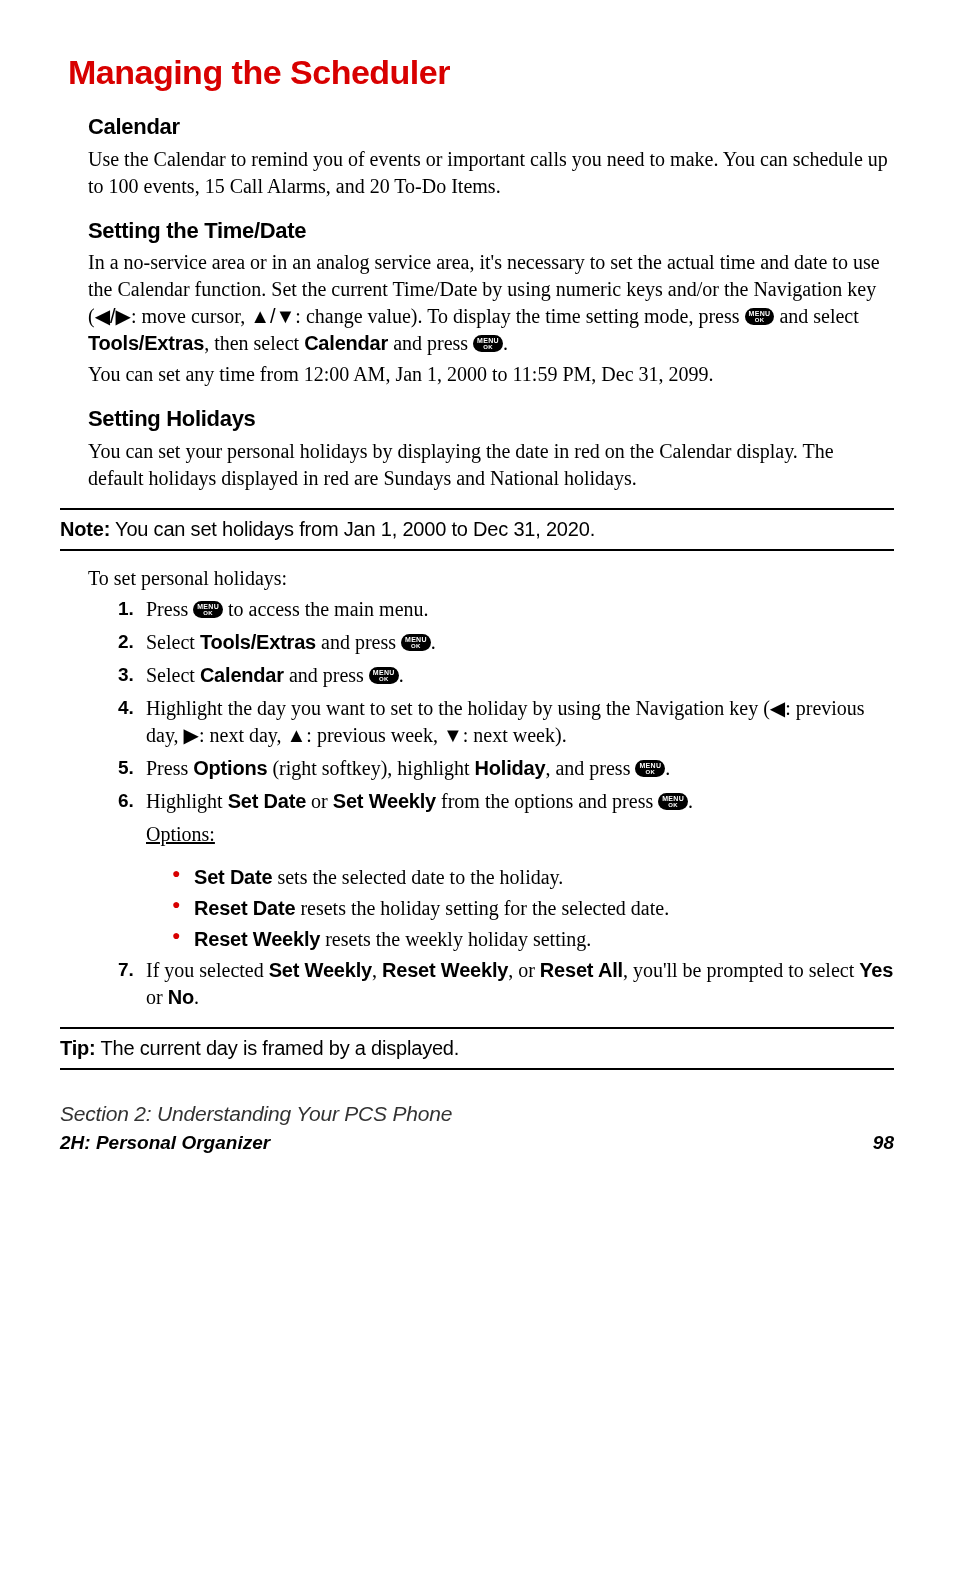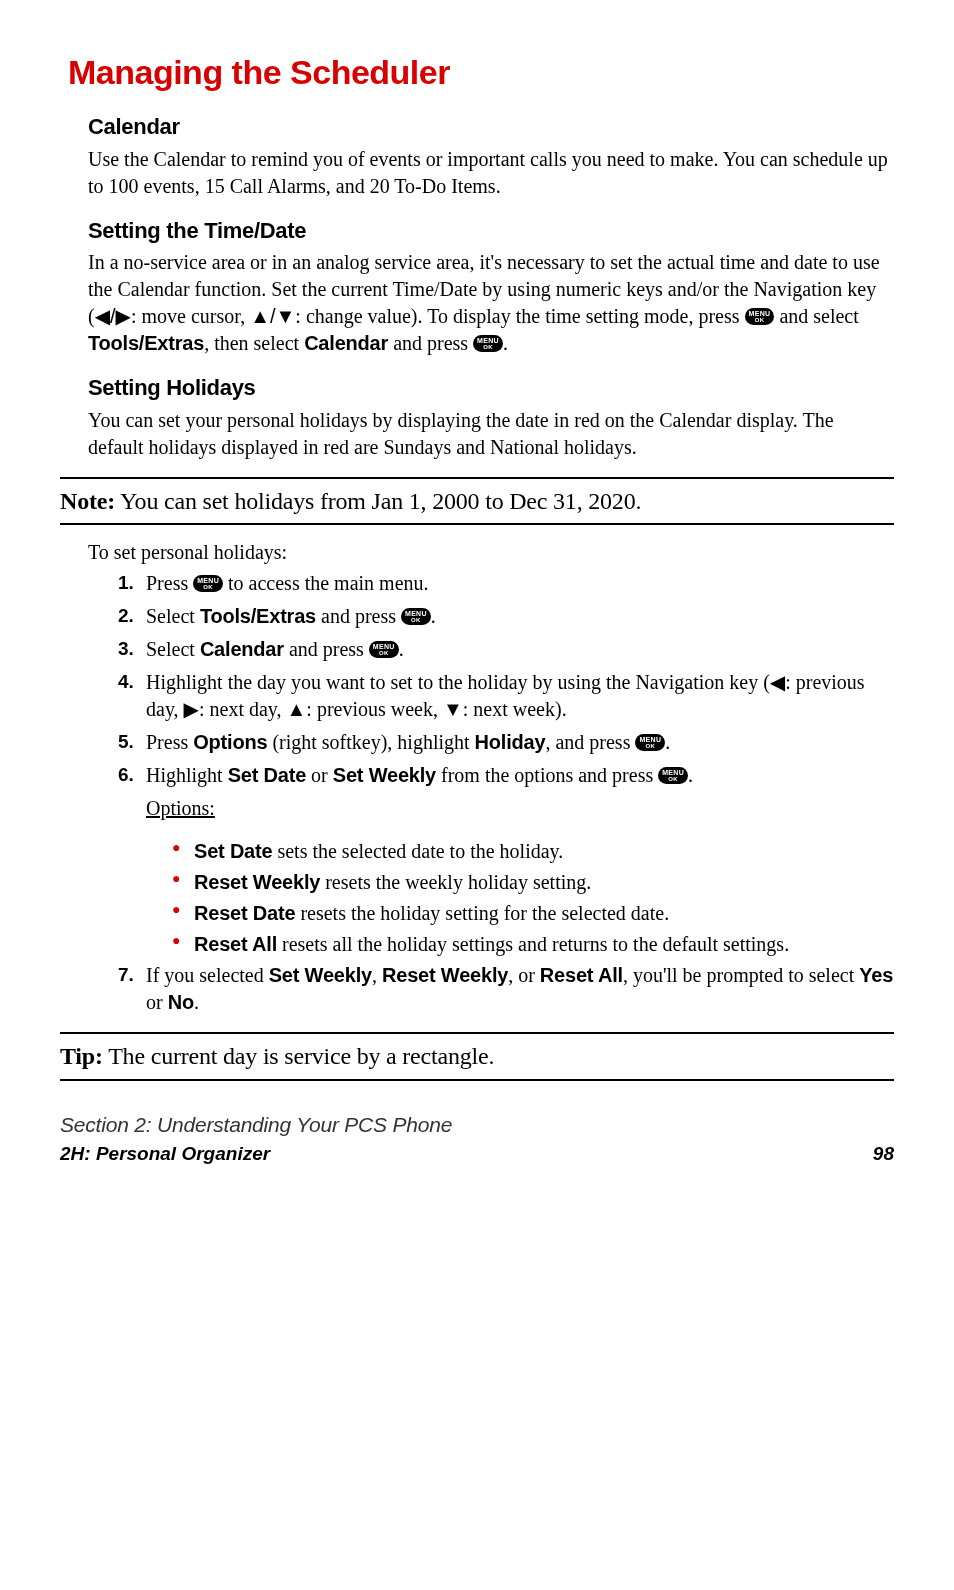--- a/index.html
+++ b/index.html
@@ -30,23 +30,23 @@
     margin: 16px 0 4px 0;
     letter-spacing: -0.3px;
   }
   .indent {
     margin-left: 28px;
   }
   p {
     margin: 0 0 4px 0;
   }
   .note, .tip {
-    font-family: Liberation Serif, serif;
-    font-stretch: condensed;
-    font-size: 24px;
+    font-family: Liberation Sans, sans-serif;
+    font-stretch: condensed;
+    font-size: 20px;
     border-top: 2.5px solid #000;
     border-bottom: 2.5px solid #000;
     padding: 6px 0 6px 0;
     margin: 16px 0 14px 0;
     letter-spacing: -0.2px;
   }
   .note strong, .tip strong {
     font-weight: bold;
   }
   ol.steps {
@@ -142,20 +142,21 @@
 <h1>Managing the Scheduler</h1>
 
 <div class="indent">
   <h2>Calendar</h2>
   <p>Use the Calendar to remind you of events or important calls you need to make. You can schedule up to 100 events, 15 Call Alarms, and 20 To-Do Items.</p>
 
   <h2>Setting the Time/Date</h2>
   <p>
     <span>In a no-service area or in an analog service area, it's necessary to set the actual time and date to use the Calendar function. Set the current Time/Date by using numeric keys and/or the Navigation key (</span><span class="tri">◀/▶</span><span>: move cursor, </span><span class="tri">▲/▼</span><span>: change value). To display the time setting mode, press </span><span class="menuok"><span class="l1">MENU</span><span class="l2">OK</span></span><span> and select </span><b>Tools/Extras</b><span>, then select </span><b>Calendar</b><span> and press </span><span class="menuok"><span class="l1">MENU</span><span class="l2">OK</span></span><span>.</span>
   </p>
+  <p>You can set any time from 12:00 AM, Jan 1, 2000 to 11:59 PM, Dec 31, 2099.</p>
 
   <h2>Setting Holidays</h2>
   <p>You can set your personal holidays by displaying the date in red on the Calendar display. The default holidays displayed in red are Sundays and National holidays.</p>
 </div>
 
 <div class="note">
   <strong>Note:</strong><span> You can set holidays from Jan 1, 2000 to Dec 31, 2020.</span>
 </div>
 
 <p class="indent">To set personal holidays:</p>
@@ -177,33 +178,32 @@
     <span>Press </span><b>Options</b><span> (right softkey), highlight </span><b>Holiday</b><span>, and press </span><span class="menuok"><span class="l1">MENU</span><span class="l2">OK</span></span><span>.</span>
   </li>
   <li><span class="num">6.</span>
     <span>Highlight </span><b>Set Date</b><span> or </span><b>Set Weekly</b><span> from the options and press </span><span class="menuok"><span class="l1">MENU</span><span class="l2">OK</span></span><span>.</span>
   </li>
 </ol>
 
 <p class="opts-label">Options:</p>
 <ul class="bullets">
   <li><b>Set Date</b><span> sets the selected date to the holiday.</span></li>
+  <li><b>Reset Date</b><span> resets the holiday setting for the selected date.</span></li>
   <li><b>Reset Weekly</b><span> resets the weekly holiday setting.</span></li>
-  <li><b>Reset Date</b><span> resets the holiday setting for the selected date.</span></li>
-  <li><b>Reset All</b><span> resets all the holiday settings and returns to the default settings.</span></li>
 </ul>
 
 <ol class="steps" start="7">
   <li><span class="num">7.</span>
     <span>If you selected </span><b>Set Weekly</b><span>, </span><b>Reset Weekly</b><span>, or </span><b>Reset All</b><span>, you'll be prompted to select </span><b>Yes</b><span> or </span><b>No</b><span>.</span>
   </li>
 </ol>
 
 <div class="tip">
-  <strong>Tip:</strong><span> The current day is service by a rectangle.</span>
+  <strong>Tip:</strong><span> The current day is framed by a displayed.</span>
 </div>
 
 <div class="footer">
   <div class="footer-top">Section 2: Understanding Your PCS Phone</div>
   <div class="footer-bottom">
     <span>2H: Personal Organizer</span>
     <span>98</span>
   </div>
 </div>
 

